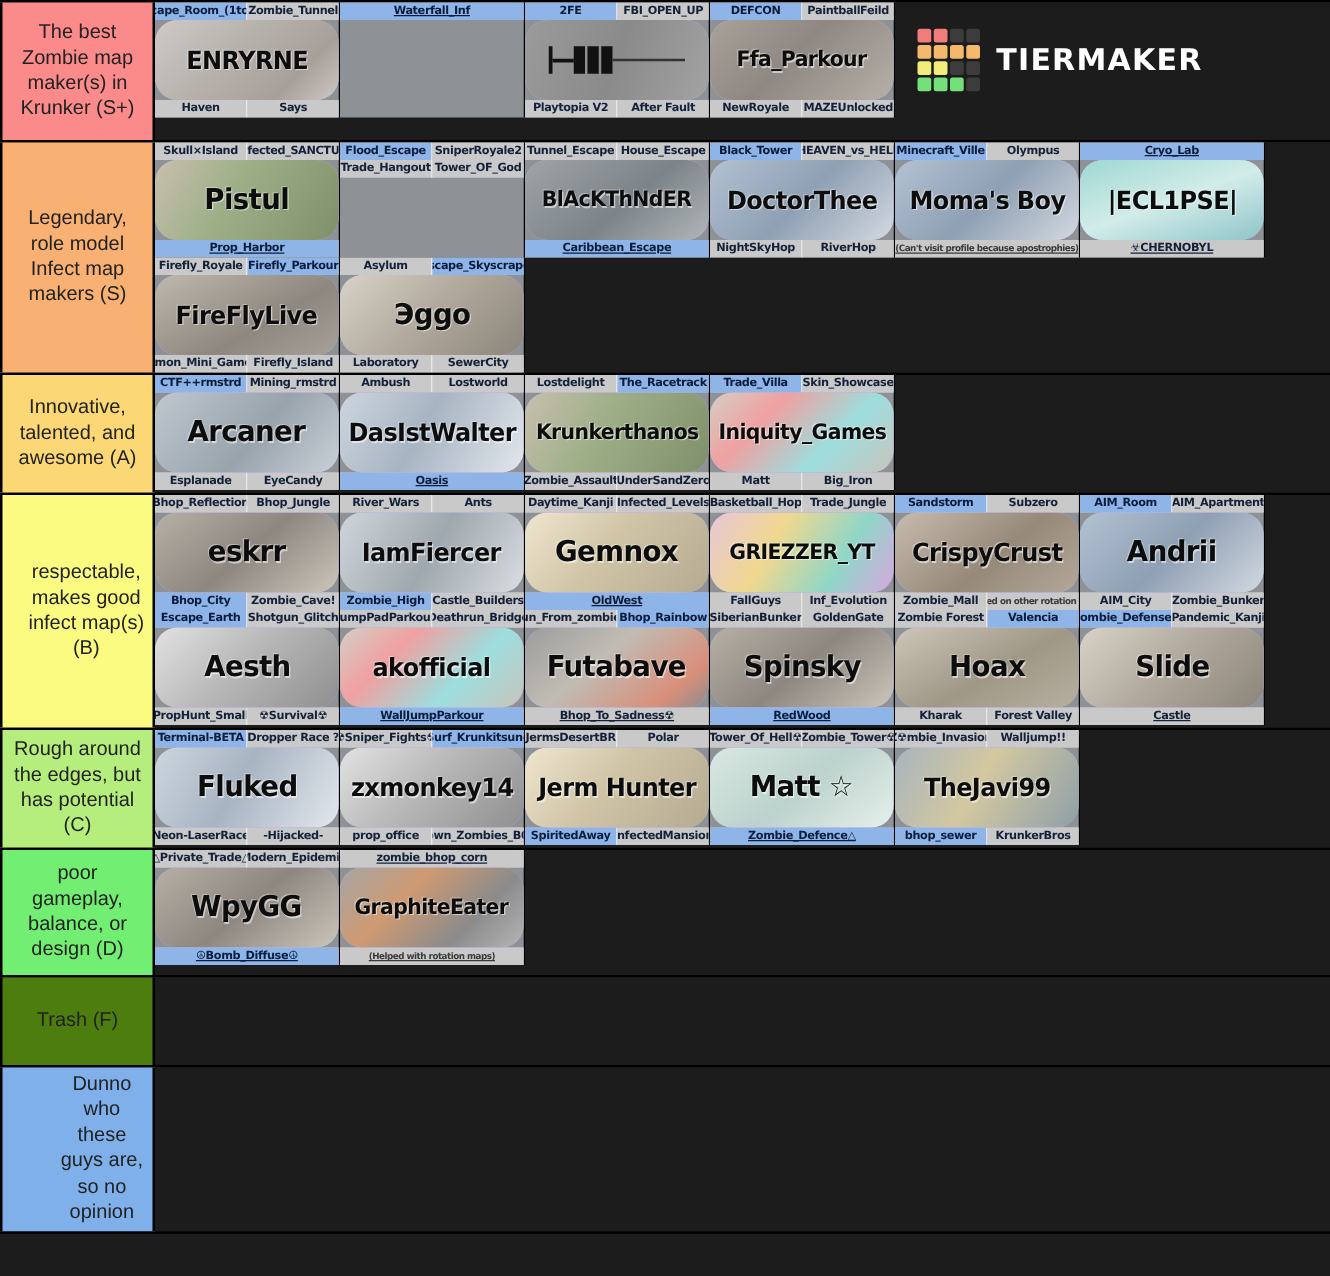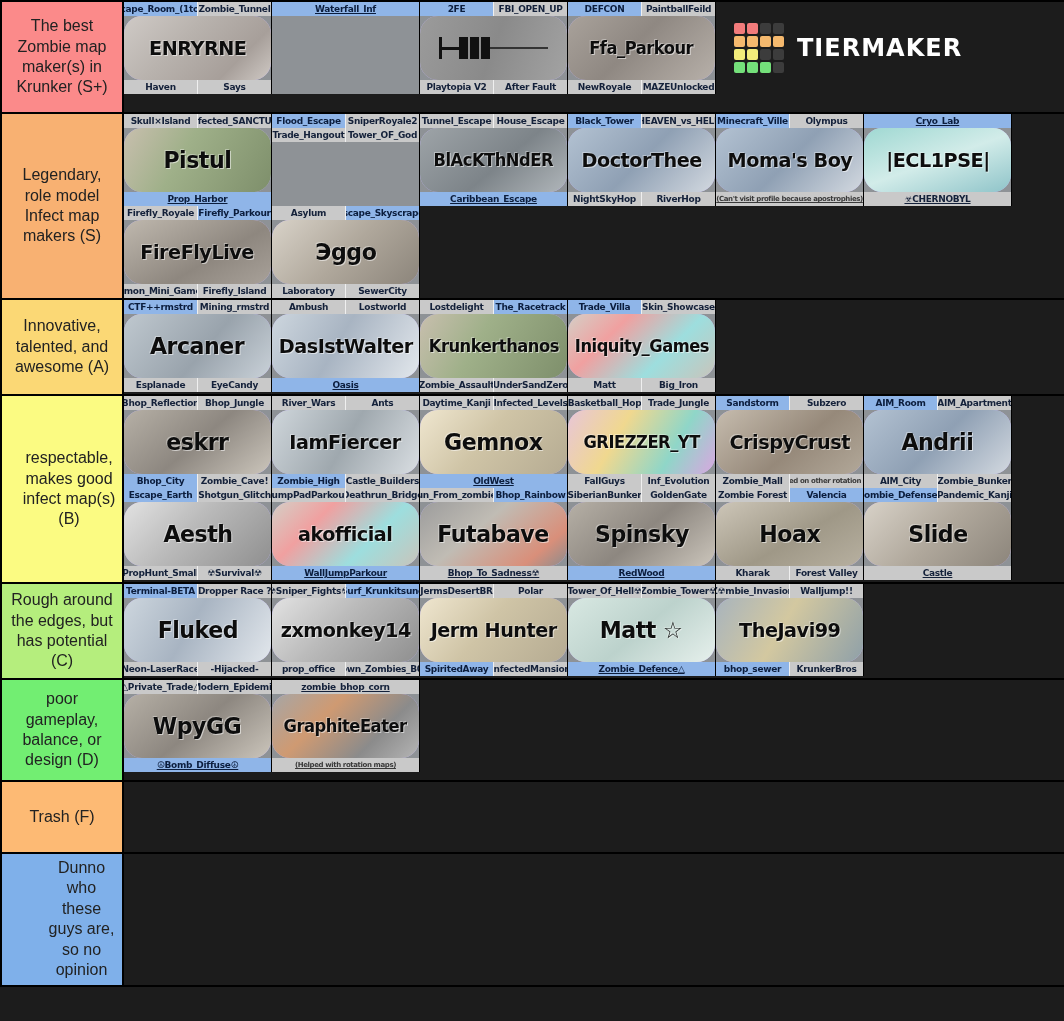--- a/index.html
+++ b/index.html
@@ -640,20 +640,20 @@
             <div class="bg bgW"></div>
             <div class="nm s2">GraphiteEater</div>
           </div>
           <div class="cap cap-bottom">
             <div class="seg full tiny">(Helped with rotation maps)</div>
           </div>
         </div>
       </div>
     </div>
     <div class="tier-row" style="min-height: 70px;">
-      <div class="tier-label" style="background: #fdba74;">Trash (F)</div>
+      <div class="tier-label" style="background: #4d7c0f;">Trash (F)</div>
       <div class="tier-items"></div>
     </div>
     <div class="tier-row" style="min-height: 120px;">
       <div class="tier-label" style="background: rgb(127, 176, 234); padding-left: 45px;">Dunno who these guys are, so no opinion</div>
       <div class="tier-items"></div>
     </div>
   </div>
 
 </body></html>

